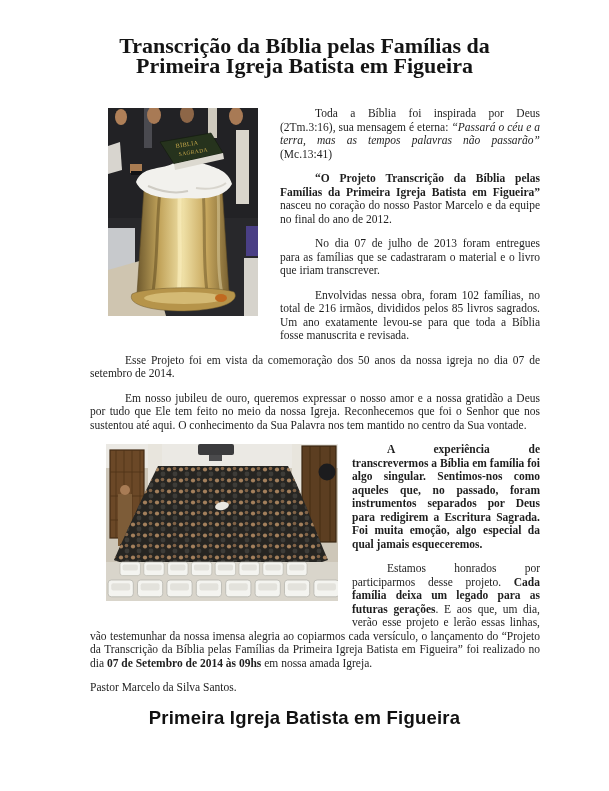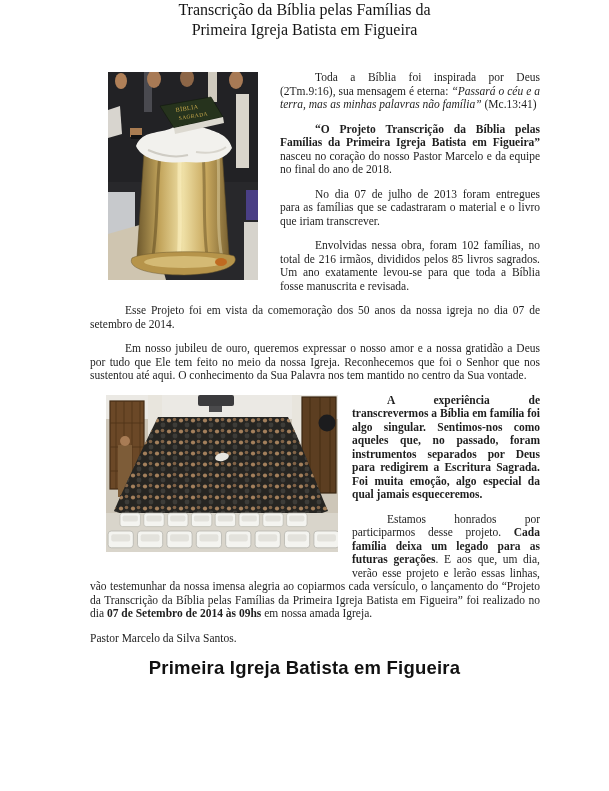--- a/index.html
+++ b/index.html
@@ -2,21 +2,21 @@
 <html lang="pt"><head>
 <meta charset="utf-8">
 <style>
   * { margin:0; padding:0; box-sizing:border-box; }
   html,body { background:#ffffff; }
   .page {
     width:609px; height:791px; margin:0 auto; background:#ffffff;
     overflow:hidden; color:#1e1e1e;
     font-family:"Liberation Serif", serif;
   }
-  .title { text-align:center; font-weight:400; font-size:16px; line-height:20px; color:#141414; }
+  .title { padding-top:36px; text-align:center; font-weight:700; font-size:22px; line-height:20px; color:#141414; }
   .title .tline { display:block; }
   .content { margin:31px 69px 0 90px; font-size:11.5px; line-height:13.5px; text-align:justify; }
   .para { text-indent:35px; margin-top:11px; }
   .para.first { margin-top:0; }
   .b { font-weight:700; }
   .i { font-style:italic; }
   .photo { background:#dddddd; }
   .photo svg { display:block; width:100%; height:100%; }
   .photo1 { float:left; width:150px; height:208px; margin:1px 22px 16px 18px; }
   .photo2 { float:left; width:232px; height:157px; margin:12px 14px 20px 16px; }
@@ -78,22 +78,22 @@
         <path d="M28,74 C34,58 52,62 64,56 C74,50 84,50 94,55 C108,60 120,62 124,76 C118,88 100,92 78,90 C56,92 34,88 28,74 Z" fill="#f2f1ed"></path>
         <path d="M40,78 C54,84 68,86 80,83" stroke="#cfccc4" stroke-width="2" fill="none"></path>
         <path d="M88,80 C100,82 112,80 118,75" stroke="#d8d5cd" stroke-width="2" fill="none"></path>
         <polygon points="52,34 103,25 115,45 66,56" fill="#26331d" stroke="#101a0b" stroke-width="0.6"></polygon>
         <polygon points="66,56 115,45 116,51 67,62" fill="#dcd9d0"></polygon>
         <text x="68" y="40" font-size="6" fill="#c8a94b" font-family="Liberation Serif, serif" transform="rotate(-9 68 40)" letter-spacing="0.5">BÍBLIA</text>
         <text x="71" y="48" font-size="5.5" fill="#c8a94b" font-family="Liberation Serif, serif" transform="rotate(-9 71 48)" letter-spacing="0.4">SAGRADA</text>
       </svg>
     </div>
 
-    <p class="para"><span>Toda a Bíblia foi inspirada por Deus (2Tm.9:16), sua mensagem é eterna: </span><span class="i">“Passará o céu e a terra, mas as minhas palavras não família”</span><span> (Mc.13:41)</span></p>
-    <p class="para"><span class="b">“O Projeto Transcrição da Bíblia pelas Famílias da Primeira Igreja Batista em Figueira”</span><span> nasceu no coração do nosso Pastor Marcelo e da equipe no final do ano de 2018.</span></p>
+    <p class="para"><span>Toda a Bíblia foi inspirada por Deus (2Tm.3:16), sua mensagem é eterna: </span><span class="i">“Passará o céu e a terra, mas as tempos palavras não passarão”</span><span> (Mc.13:41)</span></p>
+    <p class="para"><span class="b">“O Projeto Transcrição da Bíblia pelas Famílias da Primeira Igreja Batista em Figueira”</span><span> nasceu no coração do nosso Pastor Marcelo e da equipe no final do ano de 2012.</span></p>
     <p class="para"><span>No dia 07 de julho de 2013 foram entregues para as famílias que se cadastraram o material e o livro que iriam transcrever.</span></p>
     <p class="para"><span>Envolvidas nessa obra, foram 102 famílias, no total de 216 irmãos, divididos pelos 85 livros sagrados. Um ano exatamente levou-se para que toda a Bíblia fosse manuscrita e revisada.</span></p>
     <p class="para"><span>Esse Projeto foi em vista da comemoração dos 50 anos da nossa igreja no dia 07 de setembro de 2014.</span></p>
     <p class="para"><span>Em nosso jubileu de ouro, queremos expressar o nosso amor e a nossa gratidão a Deus por tudo que Ele tem feito no meio da nossa Igreja. Reconhecemos que foi o Senhor que nos sustentou até aqui. O conhecimento da Sua Palavra nos tem mantido no centro da Sua vontade.</span></p>
 
     <div class="photo photo2">
       <svg viewBox="0 0 232 157" preserveAspectRatio="none">
         <defs>
           <pattern id="heads" width="12" height="11" patternUnits="userSpaceOnUse">
             <circle cx="3" cy="3.5" r="2.1" fill="#b28a62"></circle>

